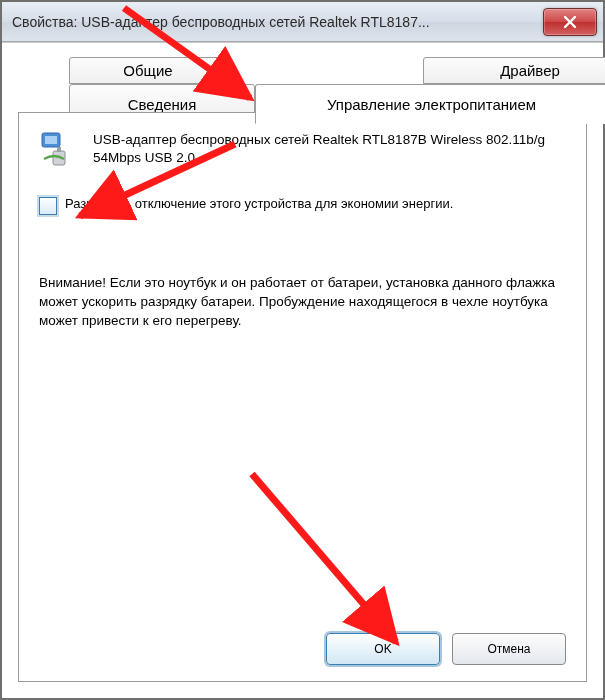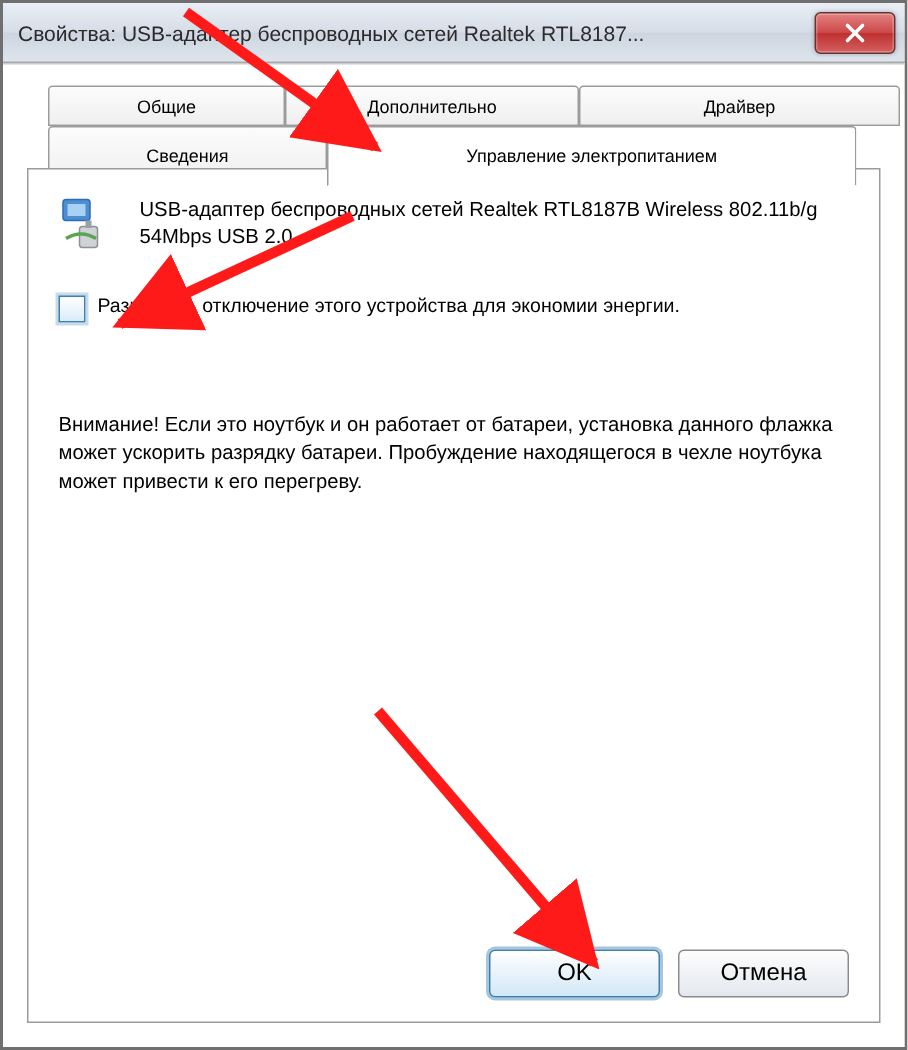--- a/index.html
+++ b/index.html
@@ -76,27 +76,28 @@
   .tabstrip {
     position: relative;
     height: 56px;
   }
   .tab {
     position: absolute;
     box-sizing: border-box;
     border: 1px solid #9b9b9b;
     background: linear-gradient(#fcfcfc, #efefef);
     border-radius: 3px 3px 0 0;
-    font-size: 12px;
+    font-size: 15px;
     display: flex;
     align-items: center;
     justify-content: center;
     padding: 0 6px;
     cursor: default;
     text-align: center;
+    margin-left: 37px;
   }
   
   .tab.row1 { top: 0; height: 27px; }
   .tab.row1.t1 { left: 14px;  width: 158px; }
   .tab.row1.t2 { left: 172px; width: 196px; }
   .tab.row1.t3 { left: 368px; width: 214px; }
   
   .tab.row2 { top: 27px; height: 40px; }
   .tab.row2.t4 { left: 14px;  width: 186px; }
   .tab.row2.t5 { left: 200px; width: 353px; background:#fff; border-bottom-color:#fff; z-index:2; }
@@ -159,21 +160,21 @@
     display: flex;
     gap: 12px;
   }
   .btn {
     width: 112px;
     height: 30px;
     border: 1px solid #8a8a8a;
     border-radius: 4px;
     background: linear-gradient(#fdfdfd,#e4e8ee);
     display:flex; align-items:center; justify-content:center;
-    font-size:16px;
+    font-size:12px;
   }
   .btn.focus {
     border-color:#3c7fb1;
     box-shadow: 0 0 0 2px rgba(60,127,177,.45);
     background: linear-gradient(#ffffff,#d1e7f5);
   }
 
   
   .arrows {
     position:absolute; inset:0; pointer-events:none; z-index:50;
@@ -194,23 +195,20 @@
     </div>
   </div>
 
   <div class="client">
     <div class="inner">
 
       <div class="tabstrip">
         <div class="tab row1 t1">
             <span>Общие</span>
           </div>
-        <div class="tab row1 t2">
-            <span>Дополнительно</span>
-          </div>
         <div class="tab row1 t3">
             <span>Драйвер</span>
           </div>
         <div class="tab row2 t4">
             <span>Сведения</span>
           </div>
         <div class="tab row2 t5">
             <span>Управление электропитанием</span>
           </div>
       </div>

